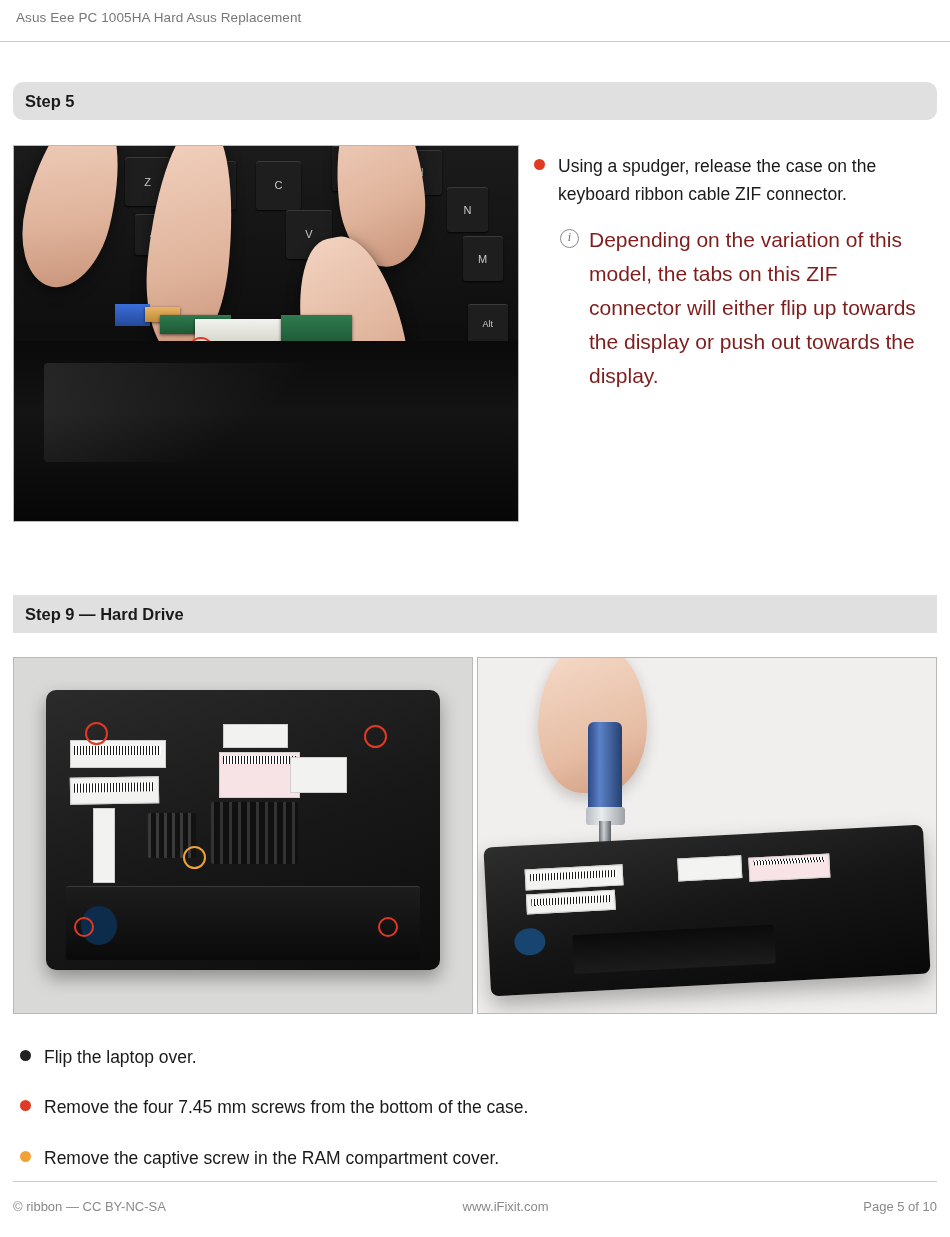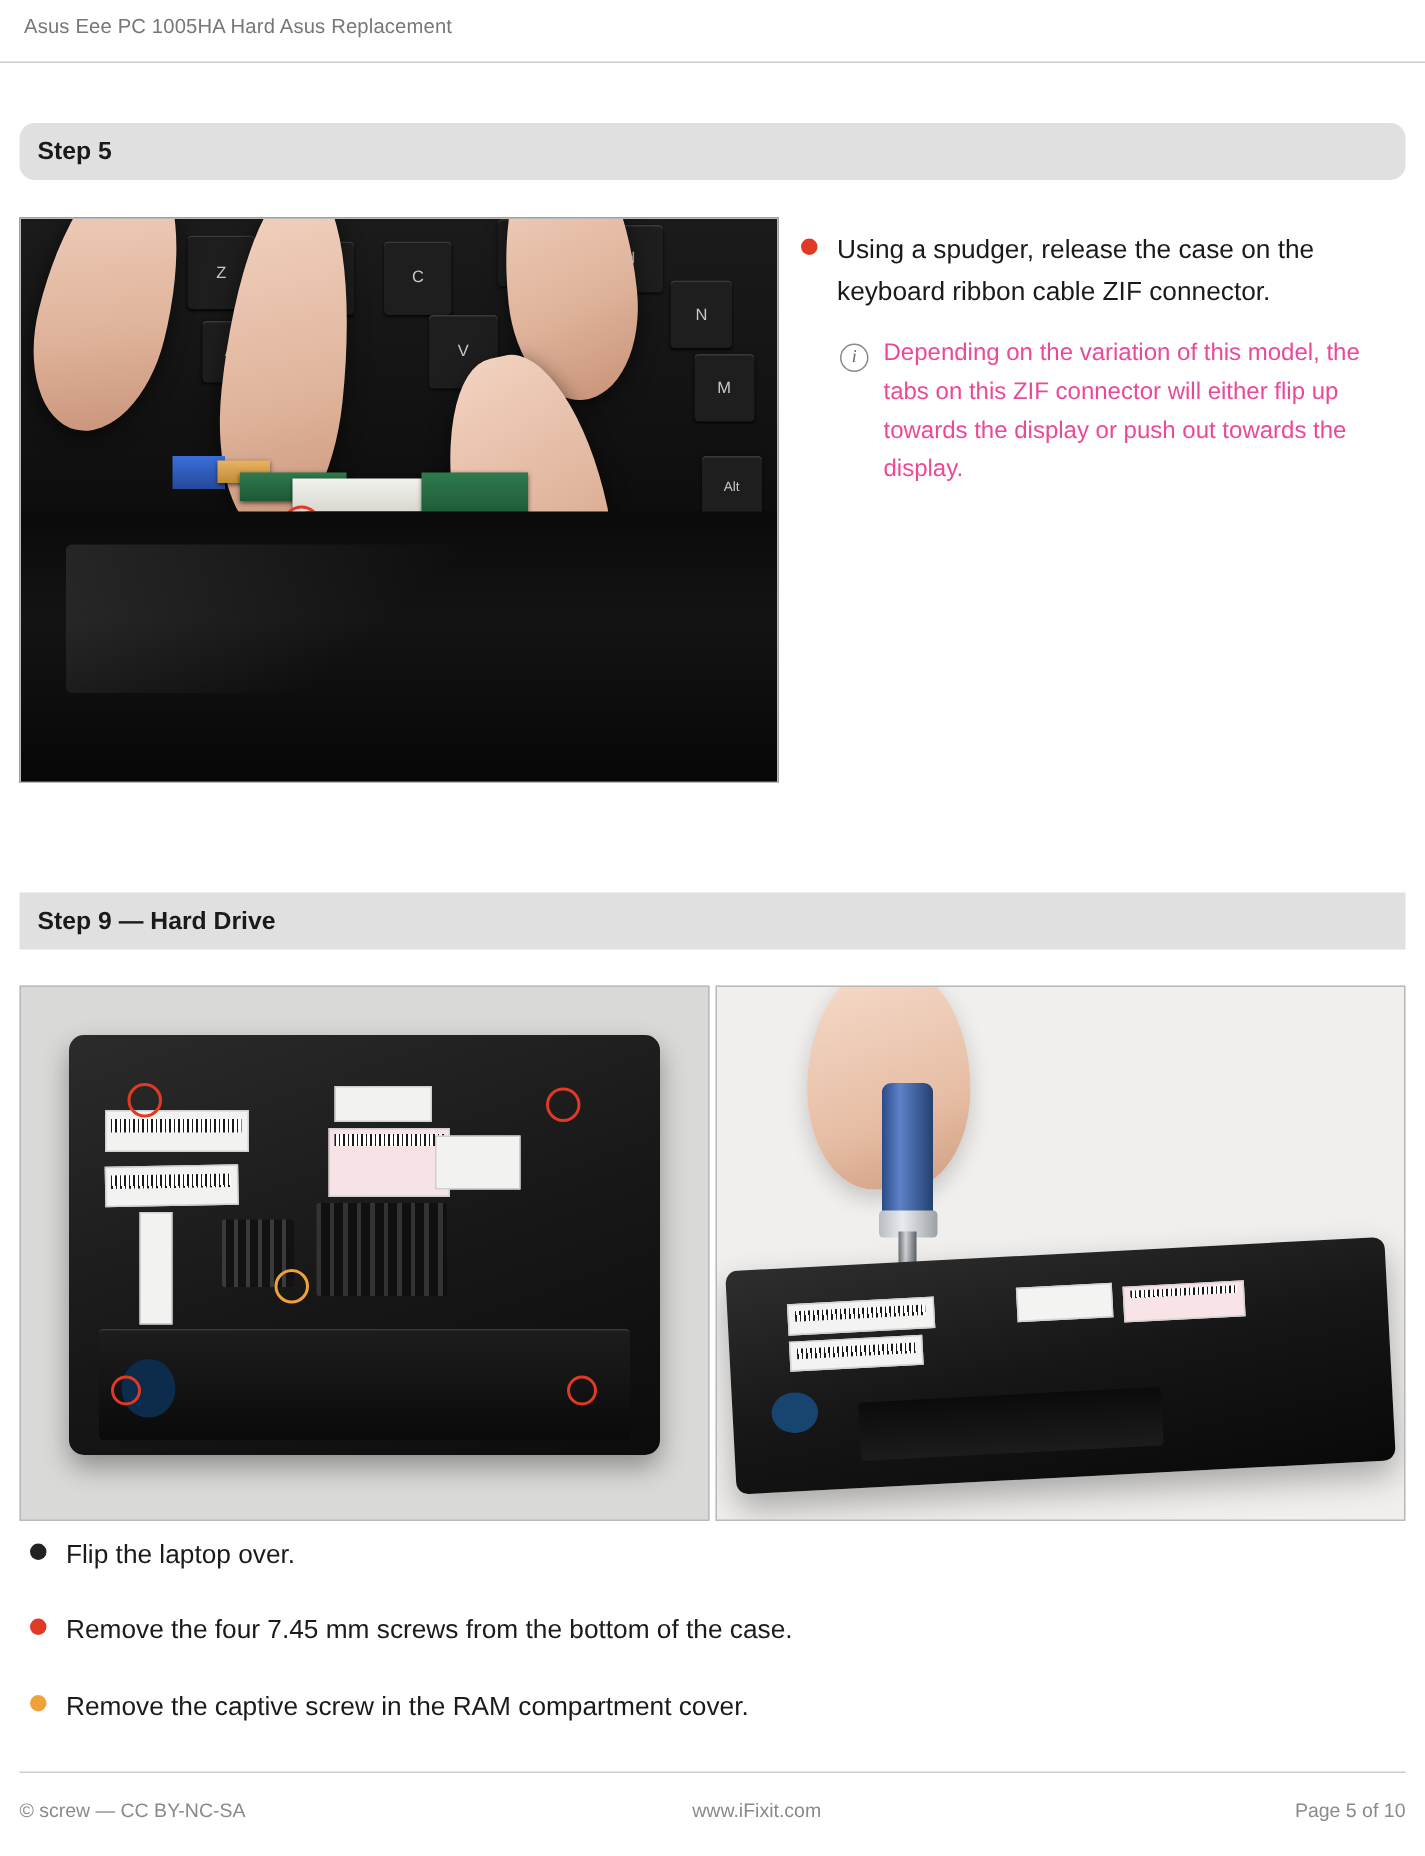--- a/index.html
+++ b/index.html
@@ -290,36 +290,36 @@
     border: 1.6px solid #8a8a8a;
     color: #6a6a6a;
     font-size: 12px;
     font-style: italic;
     font-family: "Liberation Serif", serif;
     line-height: 15px;
     text-align: center;
     margin: 6px 10px 0 0;
   }
   .note .text {
-    font-size: 16px;
+    font-size: 21px;
     line-height: 1.62;
-    color: #ec4899;
+    color: #7f1d1d;
   }
 
   #bullets-step5 {
     left: 534px;
     top: 152px;
     width: 400px;
   }
   #bullets-step6 {
     left: 20px;
     top: 1022px;
     width: 900px;
   }
-  #bullets-step6 .bullet { margin-bottom: 22px; }
+  #bullets-step6 .bullet { margin-bottom: 22px; margin-top: 21px; }
 
   
   .doc-footer {
     position: absolute;
     left: 13px;
     bottom: 18px;
     width: 924px;
     height: 38px;
     border-top: 1px solid #cccccc;
     box-sizing: border-box;
@@ -449,18 +449,18 @@
       <div class="dot red"></div>
       <div class="text">Remove the four 7.45 mm screws from the bottom of the case.</div>
     </div>
     <div class="bullet">
       <div class="dot orange"></div>
       <div class="text">Remove the captive screw in the RAM compartment cover.</div>
     </div>
   </div>
 
   <div class="doc-footer">
-    <div class="left">© screw — CC BY-NC-SA</div>
+    <div class="left">© ribbon — CC BY-NC-SA</div>
     <div class="center">www.iFixit.com</div>
     <div class="right">Page 5 of 10</div>
   </div>
 
 </div>
 
 </body></html>

